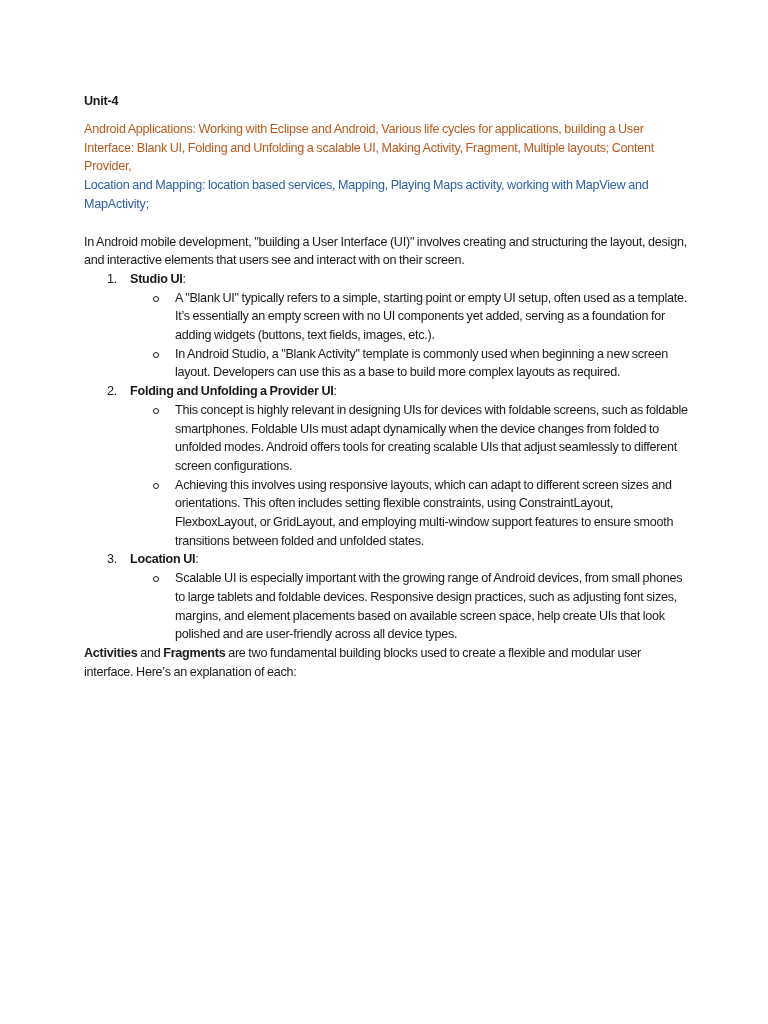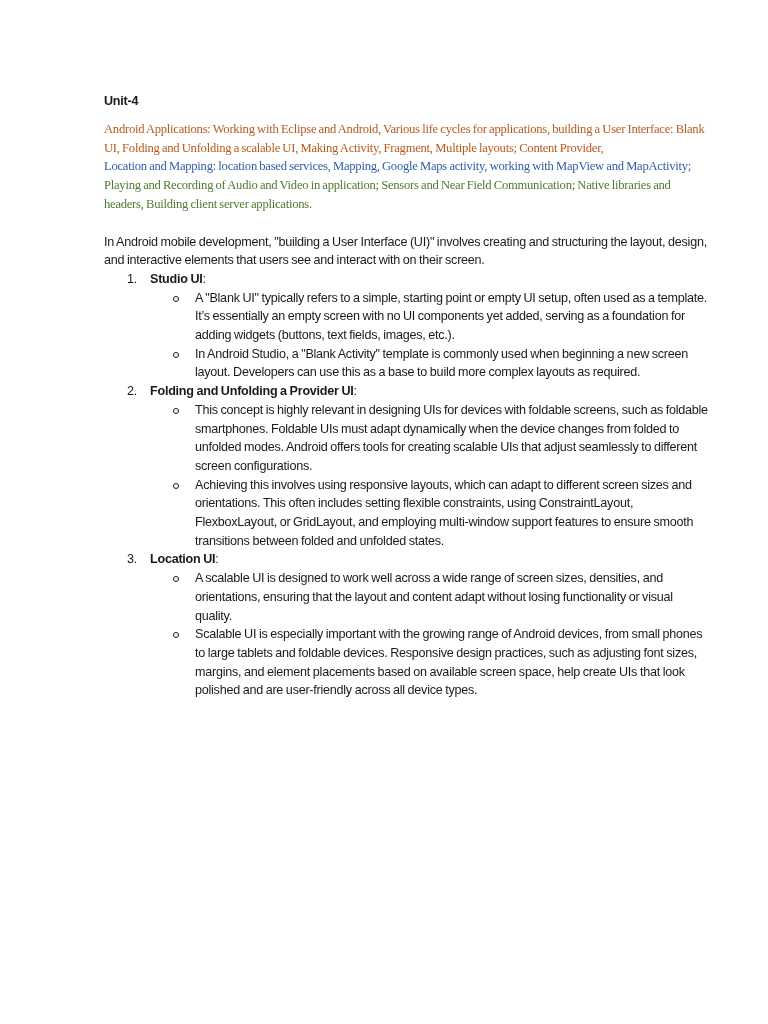--- a/index.html
+++ b/index.html
@@ -17,29 +17,28 @@
   }
   .page {
     position: absolute;
     left: 84px;
     top: 92px;
     width: 606px;
     font-size: 12.6px;
     line-height: 18.7px;
     letter-spacing: -0.25px;
     word-spacing: -0.5px;
-    margin-left: 20px;
   }
   .p { margin: 0; }
   .unit-title {
     font-weight: bold;
     margin: 0 0 9px 0;
     height: 19px;
   }
-  .syllabus { margin: 0; font-family: Liberation Serif, serif; }
+  .syllabus { margin: 0; }
   .c-orange { color: #b85a1c; }
   .c-blue { color: #2f5ea8; }
   .c-green { color: #4f7a2f; }
   .intro { margin-top: 19px; }
   .num-item {
     position: relative;
     padding-left: 46px;
   }
   .num-item .num {
     position: absolute;
@@ -69,22 +68,21 @@
   .closing b { font-weight: bold; }
 </style>
 </head>
 <body>
 
 <div class="page">
 
   <p class="p unit-title">Unit-4</p>
 
   <p class="p syllabus c-orange">Android Applications: Working with Eclipse and Android, Various life cycles for applications, building a User Interface: Blank UI, Folding and Unfolding a scalable UI, Making Activity, Fragment, Multiple layouts; Content Provider,</p>
-  <p class="p syllabus c-blue">Location and Mapping: location based services, Mapping, Google Maps activity, working with MapView and MapActivity;</p>
-  <p class="p syllabus c-green">Playing and Recording of Audio and Video in application; Sensors and Near Field Communication; Native libraries and headers, Building client server applications.</p>
+  <p class="p syllabus c-blue">Location and Mapping: location based services, Mapping, Playing Maps activity, working with MapView and MapActivity;</p>
 
   <p class="p intro">In Android mobile development, "building a User Interface (UI)" involves creating and structuring the layout, design, and interactive elements that users see and interact with on their screen.</p>
 
   <div class="num-item">
     <span class="num">1.</span>
     <span class="num-label"><b>Studio UI</b><span>:</span></span>
   </div>
   <ul class="bullets">
     <li class="bullet"><span class="dot"></span><span>A "Blank UI" typically refers to a simple, starting point or empty UI setup, often used as a template. It’s essentially an empty screen with no UI components yet added, serving as a foundation for adding widgets (buttons, text fields, images, etc.).</span></li>
     <li class="bullet"><span class="dot"></span><span>In Android Studio, a "Blank Activity" template is commonly used when beginning a new screen layout. Developers can use this as a base to build more complex layouts as required.</span></li>
@@ -97,18 +95,18 @@
   <ul class="bullets">
     <li class="bullet"><span class="dot"></span><span>This concept is highly relevant in designing UIs for devices with foldable screens, such as foldable smartphones. Foldable UIs must adapt dynamically when the device changes from folded to unfolded modes. Android offers tools for creating scalable UIs that adjust seamlessly to different screen configurations.</span></li>
     <li class="bullet"><span class="dot"></span><span>Achieving this involves using responsive layouts, which can adapt to different screen sizes and orientations. This often includes setting flexible constraints, using ConstraintLayout, FlexboxLayout, or GridLayout, and employing multi-window support features to ensure smooth transitions between folded and unfolded states.</span></li>
   </ul>
 
   <div class="num-item">
     <span class="num">3.</span>
     <span class="num-label"><b>Location UI</b><span>:</span></span>
   </div>
   <ul class="bullets">
-    <li class="bullet"><span class="dot"></span><span>A scalable UI is designed to work well across a wide range of screen sizes, densities, and orientations, ensuring that the layout and content adapt without losing functionality or visual quality.</span></li>
     <li class="bullet"><span class="dot"></span><span>Scalable UI is especially important with the growing range of Android devices, from small phones to large tablets and foldable devices. Responsive design practices, such as adjusting font sizes, margins, and element placements based on available screen space, help create UIs that look polished and are user-friendly across all device types.</span></li>
   </ul>
 
+  <p class="p closing"><b>Activities</b><span> and </span><b>Fragments</b><span> are two fundamental building blocks used to create a flexible and modular user interface. Here’s an explanation of each:</span></p>
 
 </div>
 
 </body></html>

